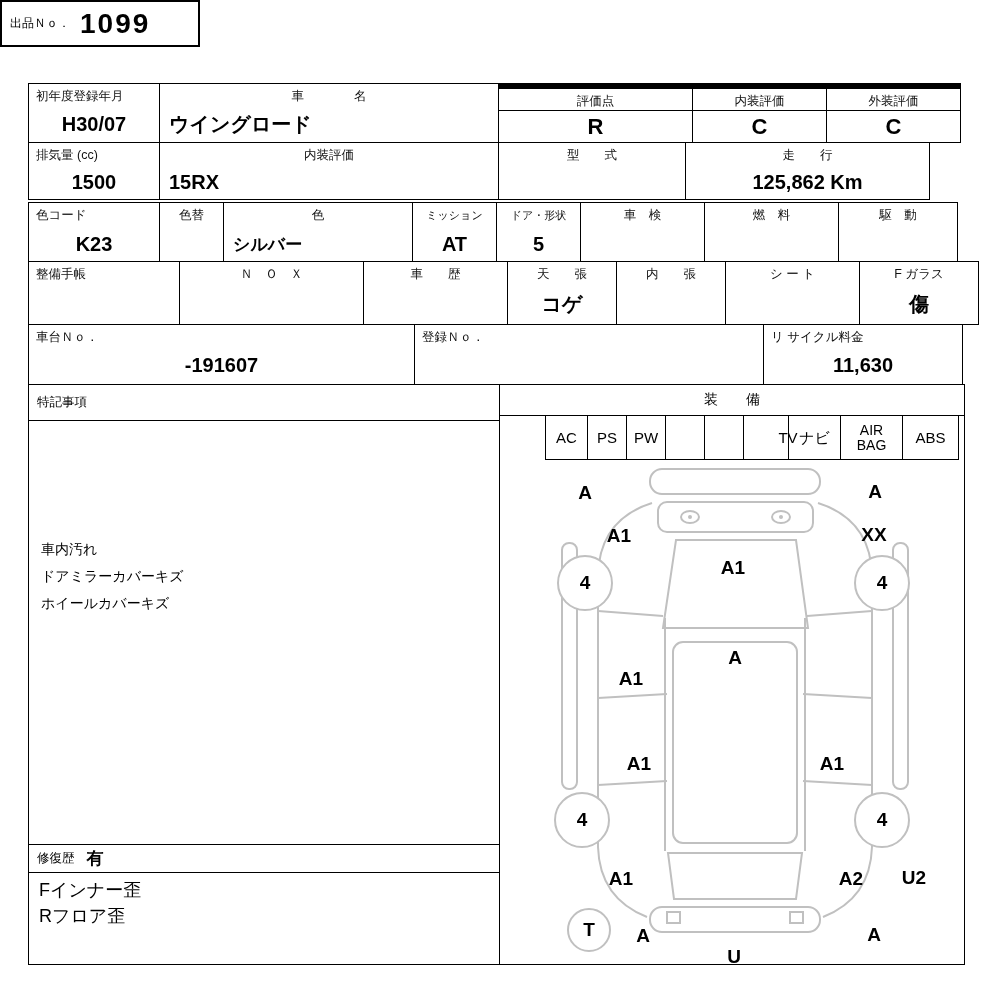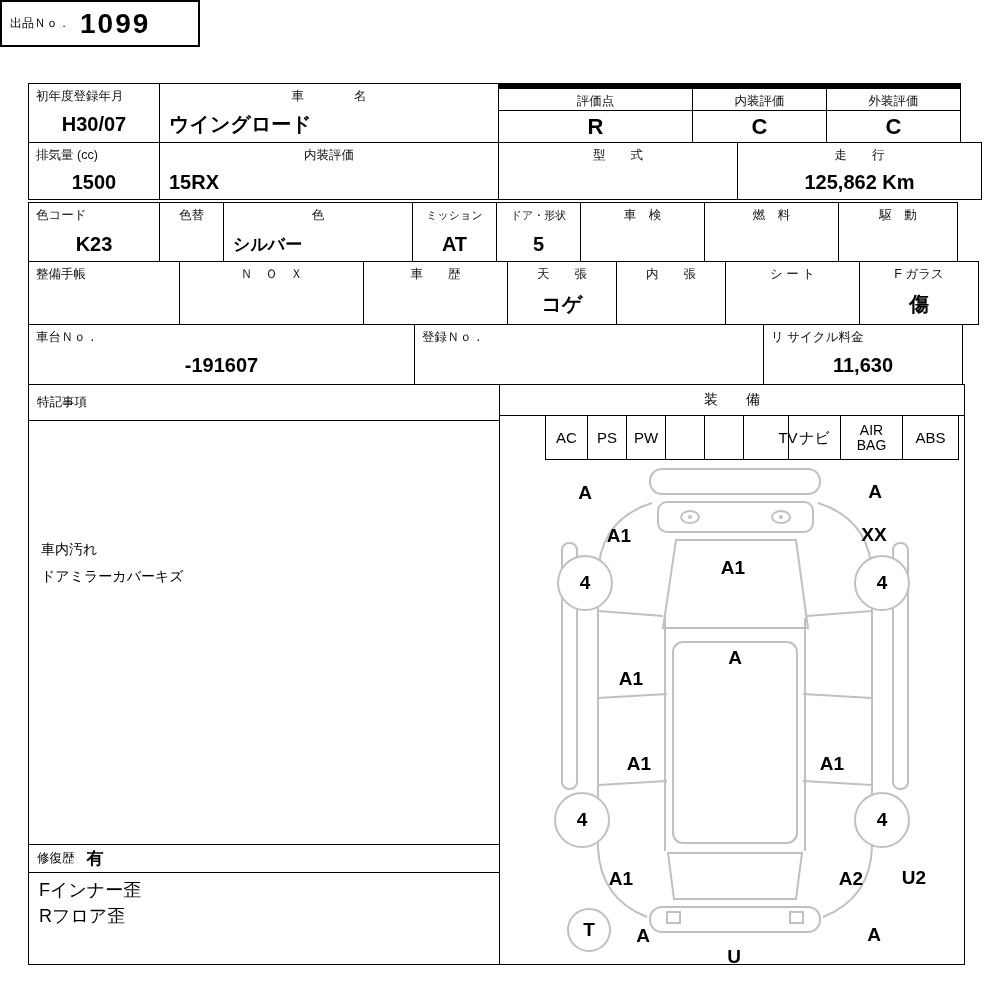--- a/index.html
+++ b/index.html
@@ -89,21 +89,21 @@
 
   <div class="band" style="top:142px;height:58px">
     <div class="cell" style="width:132px">
       <div class="cell-h h-left">排気量 (cc)</div>
       <div class="cell-v">1500</div>
     </div>
     <div class="cell" style="width:340px">
       <div class="cell-h">内装評価</div>
       <div class="cell-v v-left">15RX</div>
     </div>
-    <div class="cell" style="width:240px">
+    <div class="cell" style="width:188px">
       <div class="cell-h">型　　式</div>
     </div>
     <div class="cell" style="width:245px">
       <div class="cell-h">走　　行</div>
       <div class="cell-v">125,862 Km</div>
     </div>
   </div>
 
   <div class="band" style="top:202px;height:63px">
     <div class="cell" style="width:132px">
@@ -184,20 +184,21 @@
       <div class="cell-h h-left">リ サイクル料金</div>
       <div class="cell-v">11,630</div>
     </div>
   </div>
 
   <div class="box" id="notes-box">
     <div class="hdr">特記事項</div>
     <div class="body">
         <div class="note-line">車内汚れ</div>
         <div class="note-line">ドアミラーカバーキズ</div>
+        <div class="note-line">ホイールカバーキズ</div>
       </div>
   </div>
 
   <div class="box" id="repair-box">
     <div class="hdr">
       <span class="lbl">修復歴</span>
       <span class="val">有</span>
     </div>
     <div class="body">
         <div class="repair-line">Fインナー歪</div>

